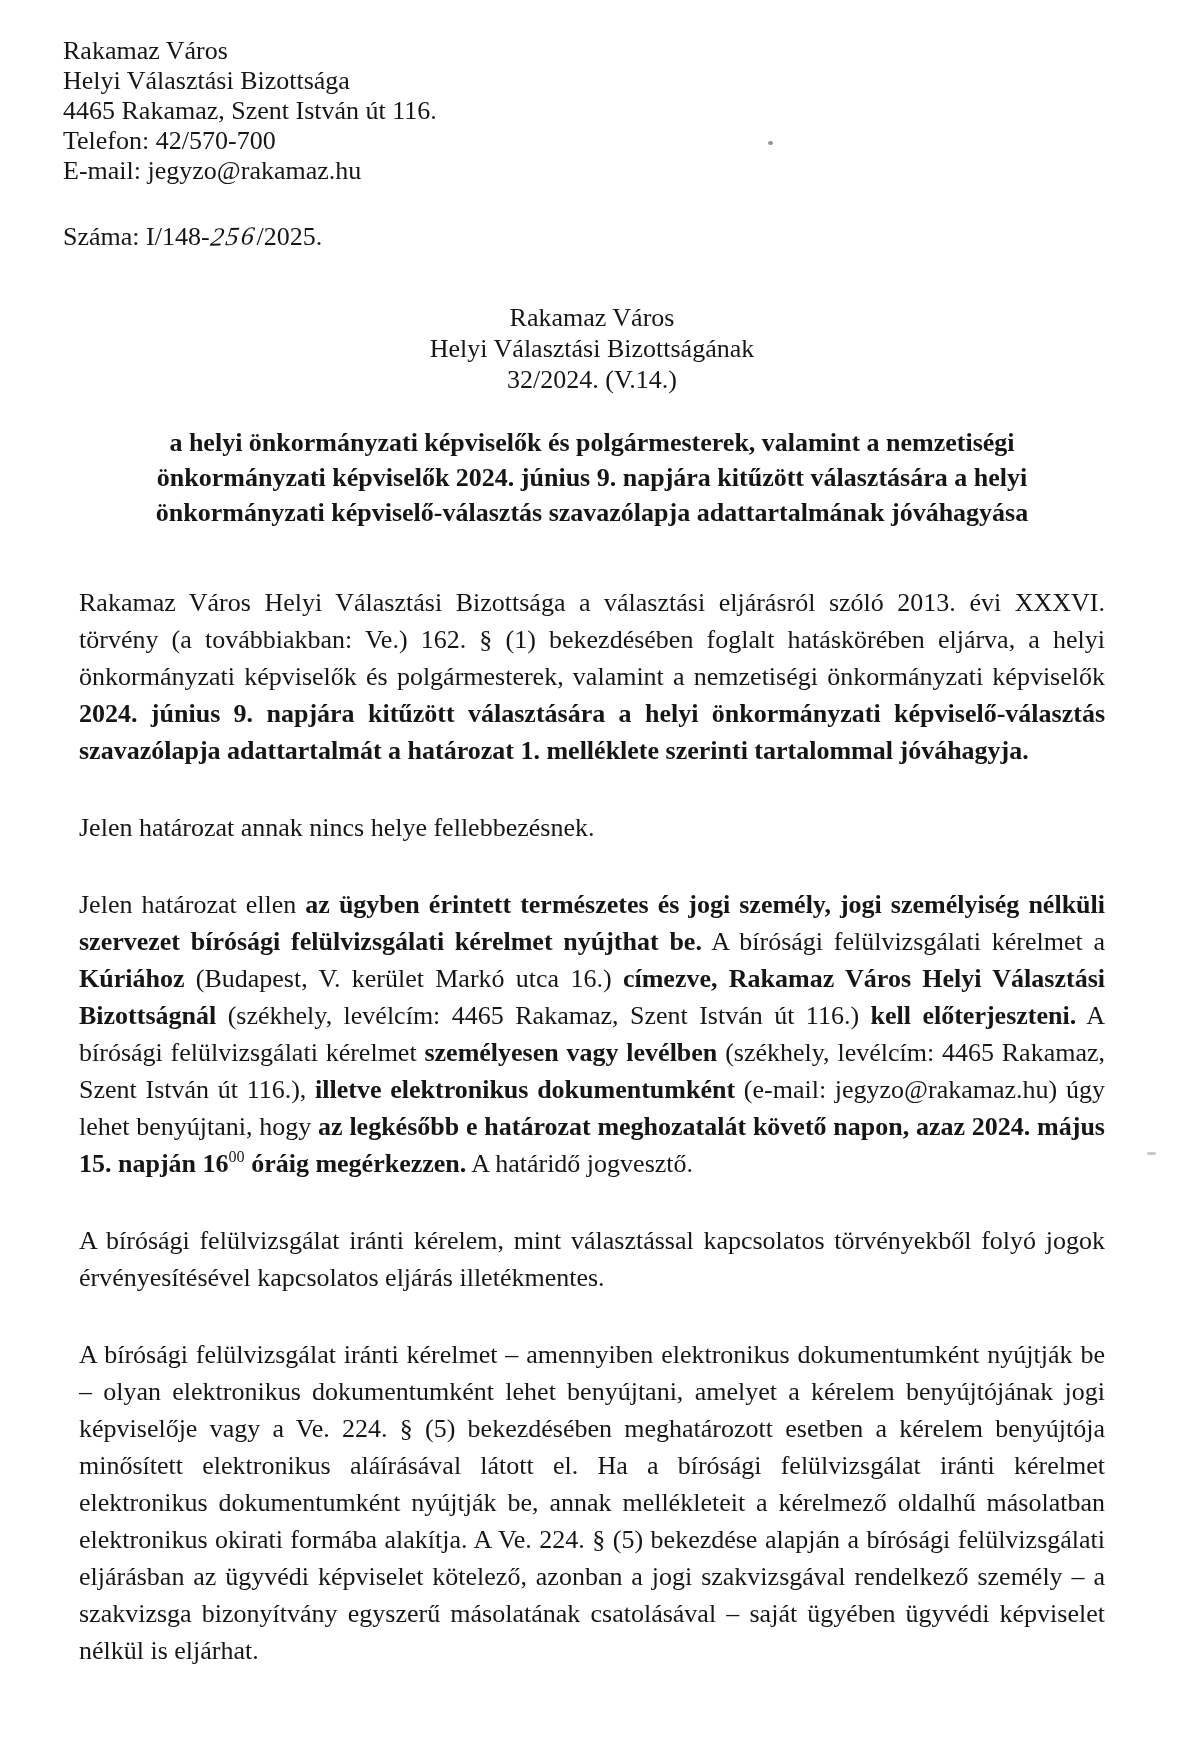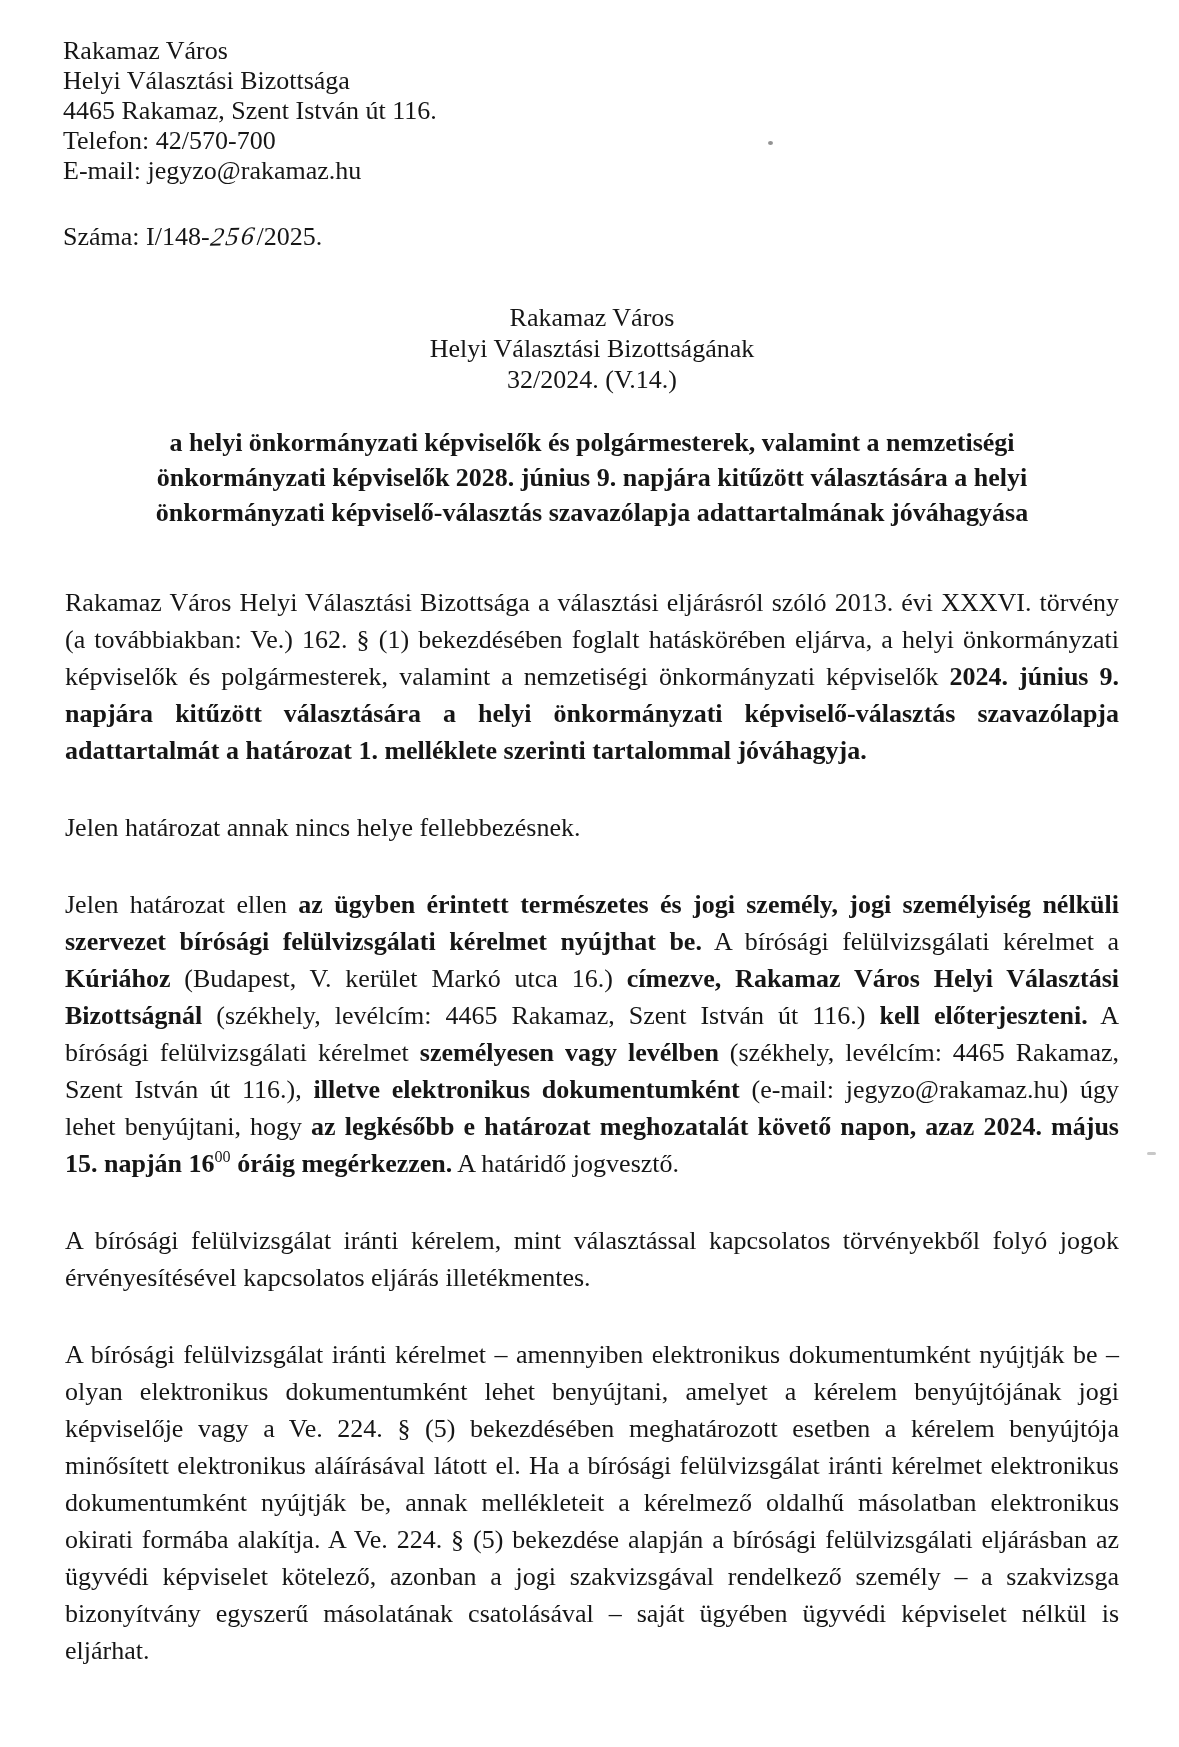--- a/index.html
+++ b/index.html
@@ -35,21 +35,21 @@
   .subject {
     text-align: center;
     font-weight: bold;
     line-height: 35px;
     margin-top: 30px;
     padding: 0 30px;
   }
   .para {
     text-align: justify;
     line-height: 37px;
-    margin: 2px;
+    margin: 16px;
     margin-top: 40px;
   }
   .para.first { margin-top: 54px; }
   .b { font-weight: bold; }
   .sup-b {
     font-weight: normal;
     vertical-align: super;
     font-size: 0.62em;
     line-height: 0;
   }
@@ -75,21 +75,21 @@
   </div>
 
   <div class="refline"><span>Száma: I/148-</span><span class="handwritten">256</span><span>/2025.</span></div>
 
   <div class="heading">
     <div>Rakamaz Város</div>
     <div>Helyi Választási Bizottságának</div>
     <div>32/2024. (V.14.)</div>
   </div>
 
-  <div class="subject">a helyi önkormányzati képviselők és polgármesterek, valamint a nemzetiségi önkormányzati képviselők 2028. június 9. napjára kitűzött választására a helyi önkormányzati képviselő-választás szavazólapja adattartalmának jóváhagyása</div>
+  <div class="subject">a helyi önkormányzati képviselők és polgármesterek, valamint a nemzetiségi önkormányzati képviselők 2024. június 9. napjára kitűzött választására a helyi önkormányzati képviselő-választás szavazólapja adattartalmának jóváhagyása</div>
 
   <p class="para first"><span>Rakamaz Város Helyi Választási Bizottsága a választási eljárásról szóló 2013. évi XXXVI. törvény (a továbbiakban: Ve.) 162. § (1) bekezdésében foglalt hatáskörében eljárva, a helyi önkormányzati képviselők és polgármesterek, valamint a nemzetiségi önkormányzati képviselők </span><span class="b">2024. június 9. napjára kitűzött választására a helyi önkormányzati képviselő-választás szavazólapja adattartalmát a határozat 1. melléklete szerinti tartalommal jóváhagyja.</span></p>
 
   <p class="para">Jelen határozat annak nincs helye fellebbezésnek.</p>
 
   <p class="para"><span>Jelen határozat ellen </span><span class="b">az ügyben érintett természetes és jogi személy, jogi személyiség nélküli szervezet bírósági felülvizsgálati kérelmet nyújthat be.</span><span> A bírósági felülvizsgálati kérelmet a </span><span class="b">Kúriához</span><span> (Budapest, V. kerület Markó utca 16.) </span><span class="b">címezve, Rakamaz Város Helyi Választási Bizottságnál</span><span> (székhely, levélcím: 4465 Rakamaz, Szent István út 116.) </span><span class="b">kell előterjeszteni.</span><span> A bírósági felülvizsgálati kérelmet </span><span class="b">személyesen vagy levélben</span><span> (székhely, levélcím: 4465 Rakamaz, Szent István út 116.), </span><span class="b">illetve elektronikus dokumentumként</span><span> (e-mail: jegyzo@rakamaz.hu) úgy lehet benyújtani, hogy </span><span class="b">az legkésőbb e határozat meghozatalát követő napon, azaz 2024. május 15. napján 16</span><span class="sup-b">00</span><span class="b"> óráig megérkezzen.</span><span> A határidő jogvesztő.</span></p>
 
   <p class="para">A bírósági felülvizsgálat iránti kérelem, mint választással kapcsolatos törvényekből folyó jogok érvényesítésével kapcsolatos eljárás illetékmentes.</p>
 
   <p class="para">A bírósági felülvizsgálat iránti kérelmet – amennyiben elektronikus dokumentumként nyújtják be – olyan elektronikus dokumentumként lehet benyújtani, amelyet a kérelem benyújtójának jogi képviselője vagy a Ve. 224. § (5) bekezdésében meghatározott esetben a kérelem benyújtója minősített elektronikus aláírásával látott el. Ha a bírósági felülvizsgálat iránti kérelmet elektronikus dokumentumként nyújtják be, annak mellékleteit a kérelmező oldalhű másolatban elektronikus okirati formába alakítja. A Ve. 224. § (5) bekezdése alapján a bírósági felülvizsgálati eljárásban az ügyvédi képviselet kötelező, azonban a jogi szakvizsgával rendelkező személy – a szakvizsga bizonyítvány egyszerű másolatának csatolásával – saját ügyében ügyvédi képviselet nélkül is eljárhat.</p>

